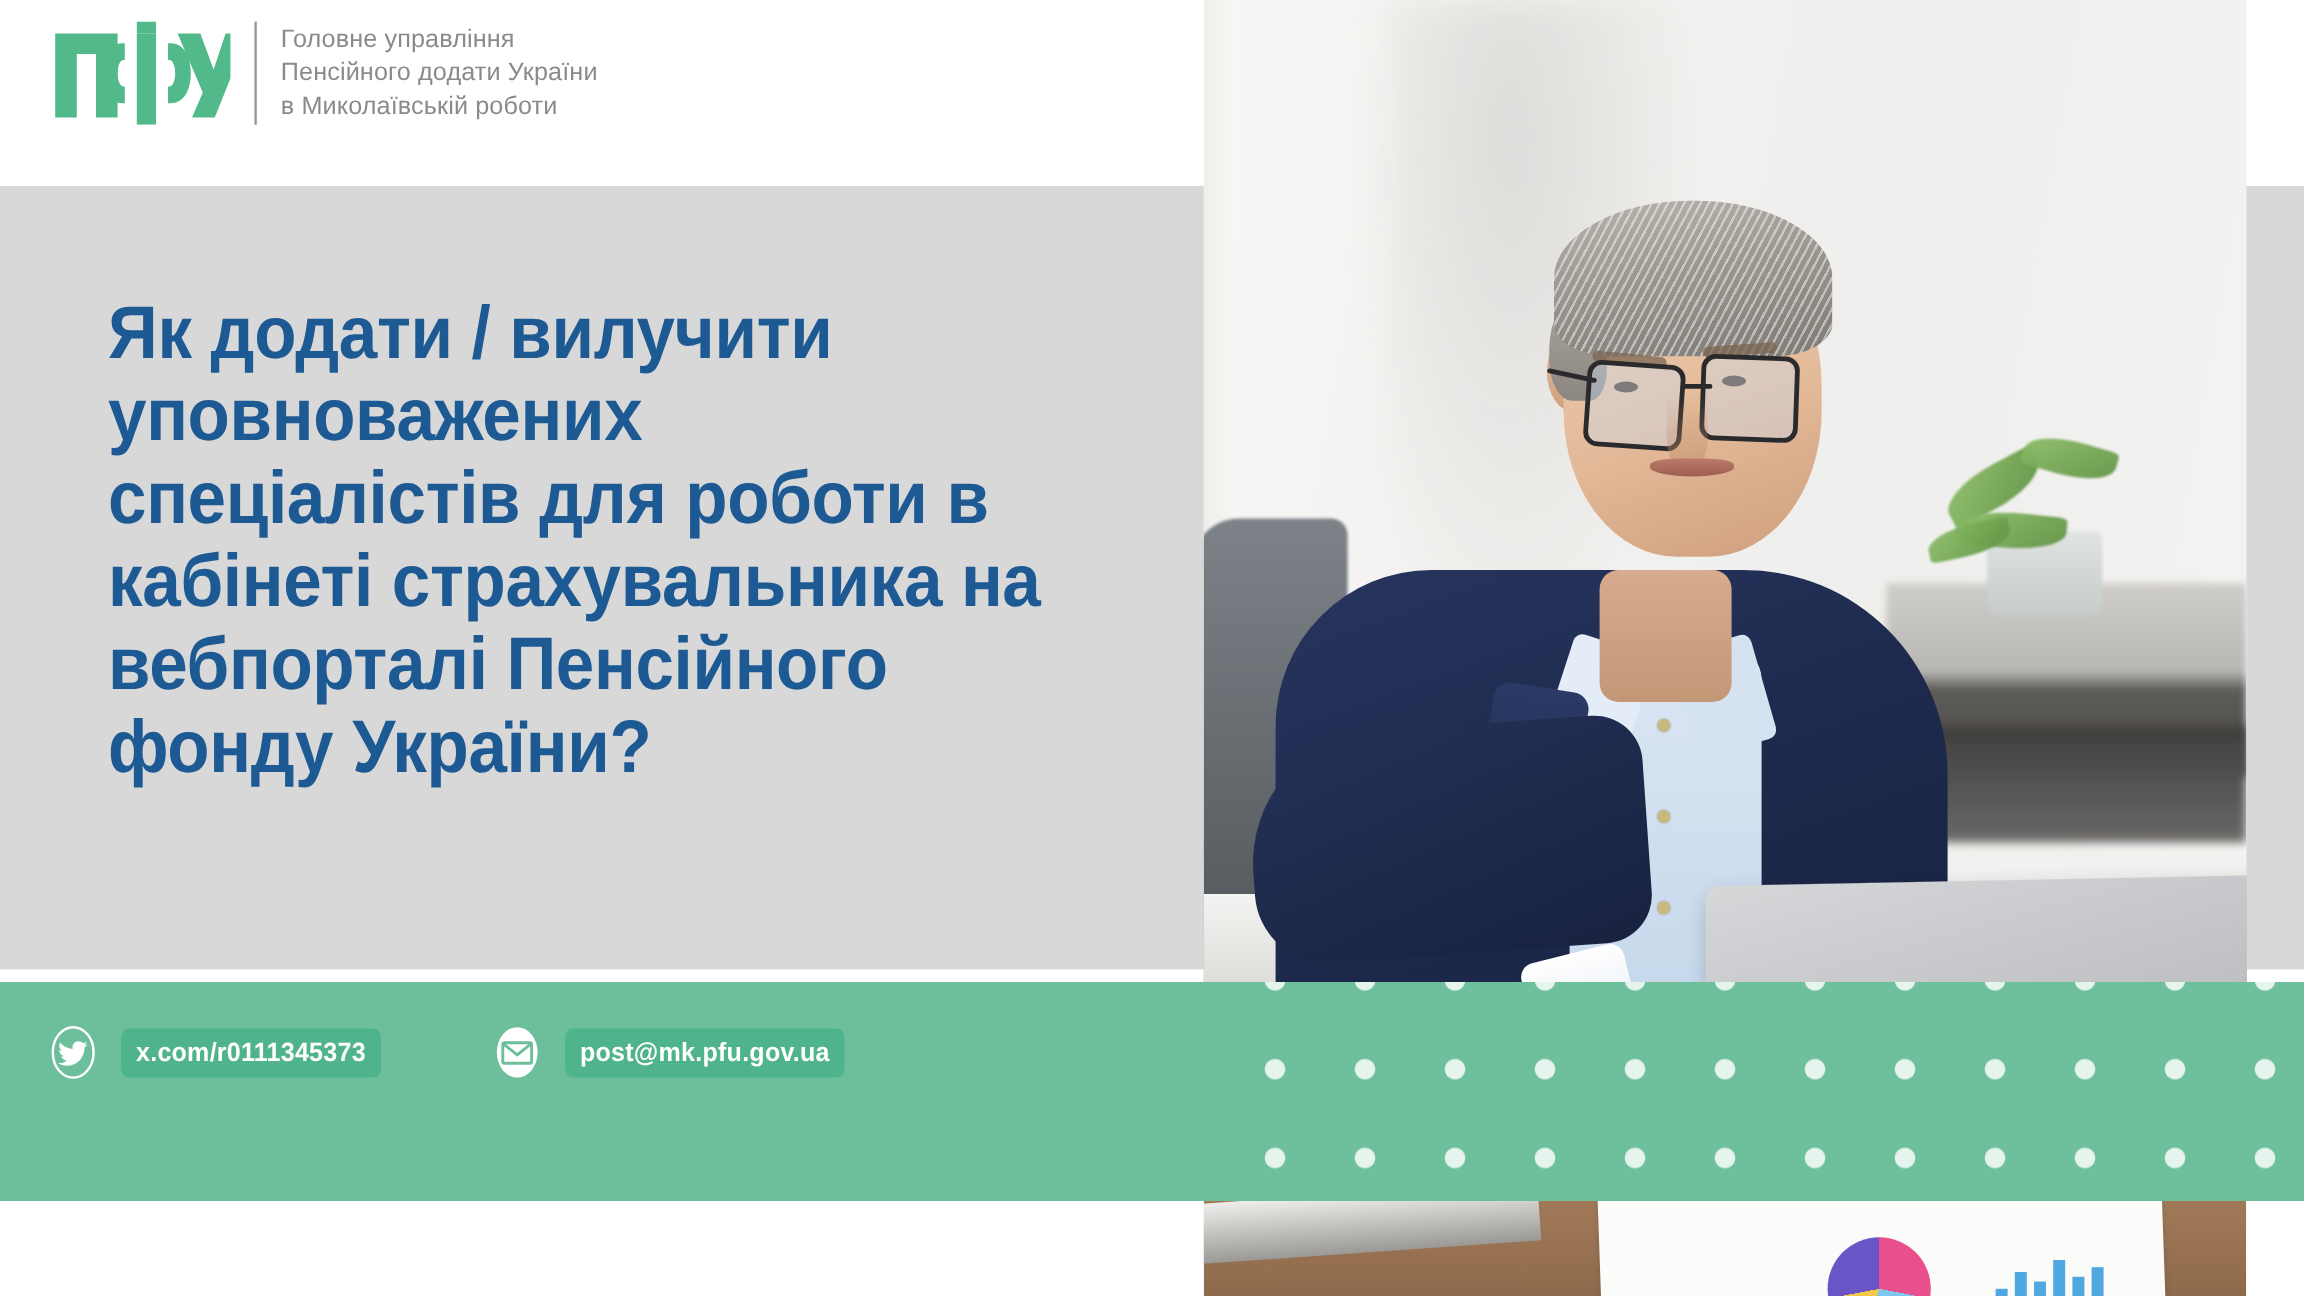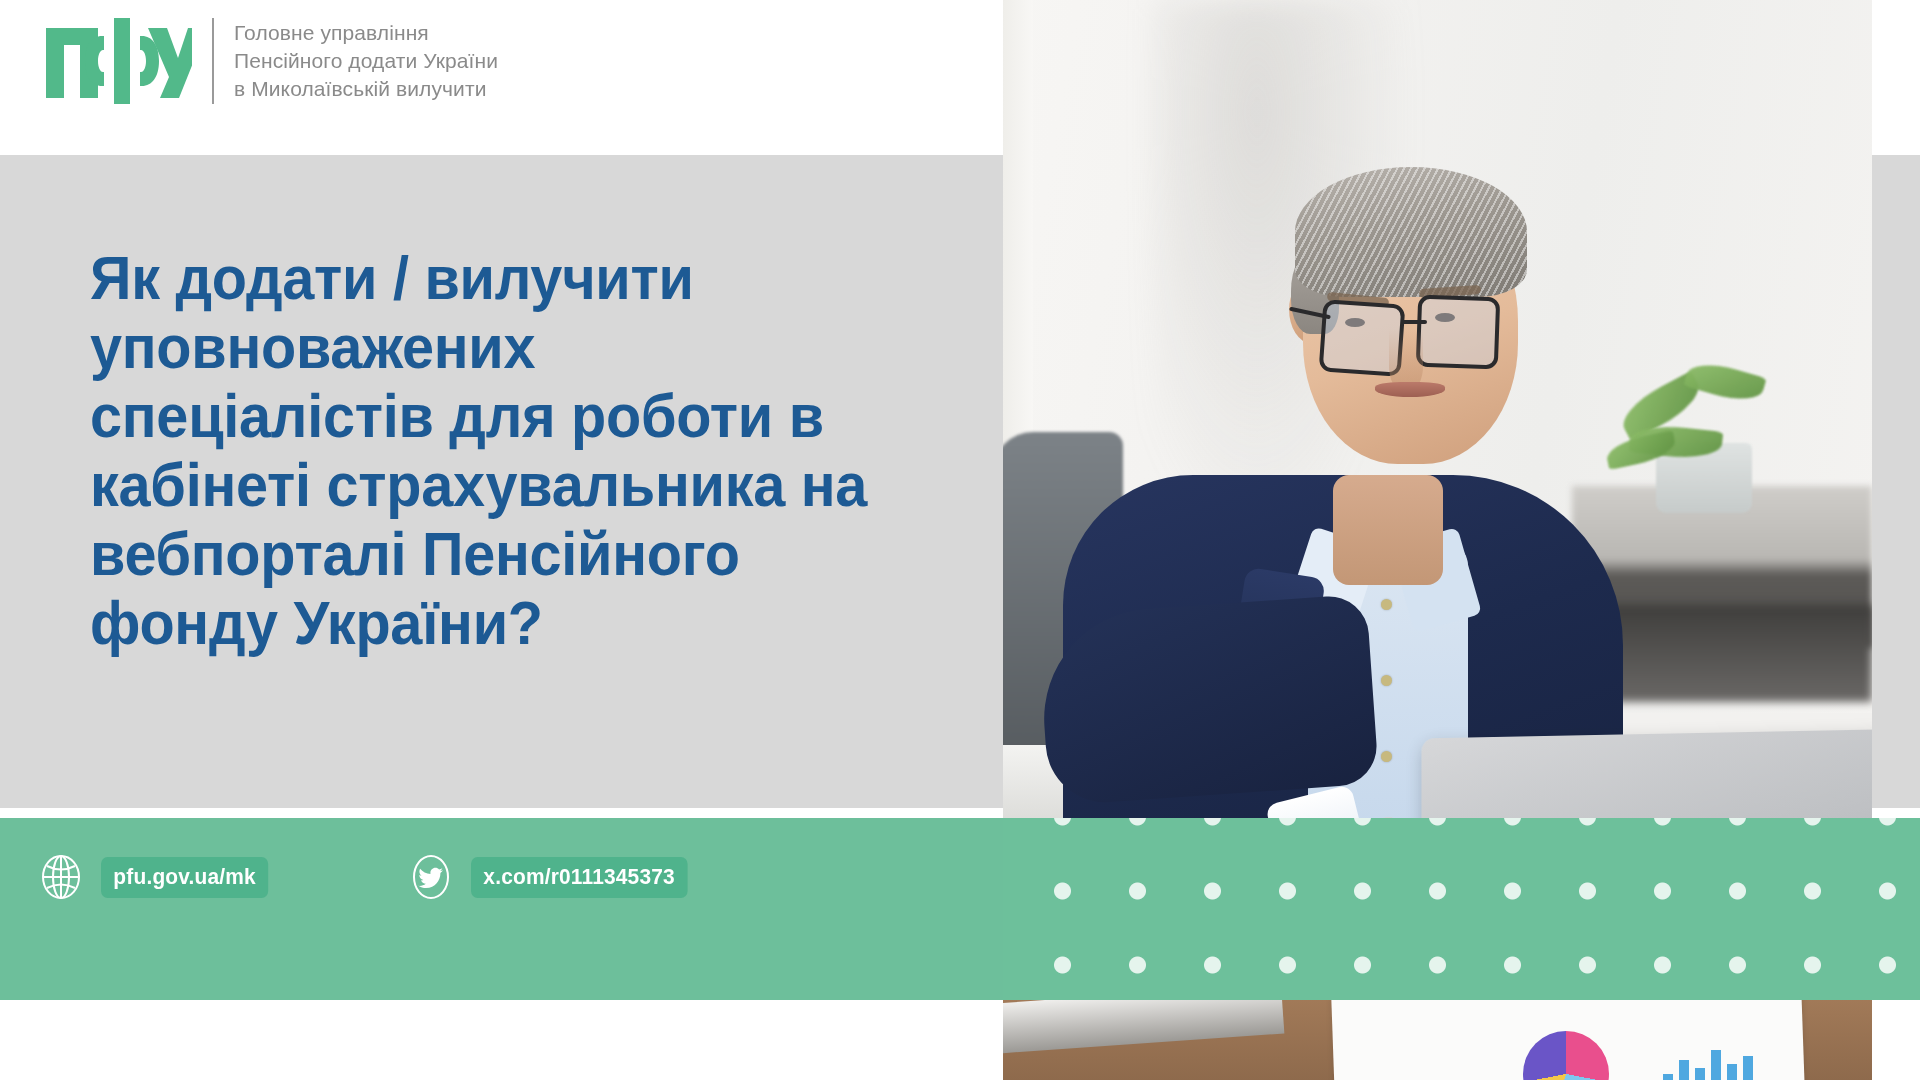--- a/index.html
+++ b/index.html
@@ -345,63 +345,60 @@
           <path d="M58 18 c-10 0 -17 9 -17 25 c0 16 7 25 17 25 h2 v-14 h-1 c-3 0 -5 -5 -5 -11 c0 -6 2 -11 5 -11 h1 v-14 z"></path>
           <path d="M98 18 c10 0 17 9 17 25 c0 16 -7 25 -17 25 h-2 v-14 h1 c3 0 5 -5 5 -11 c0 -6 -2 -11 -5 -11 h-1 v-14 z"></path>
 
           <path d="M104 10 h19 l11 30 l10 -30 h19 l-28 70 h-19 l9 -21 z"></path>
         </g>
       </svg>
       <div class="logo-rule"></div>
       <div class="logo-text">
         <span>Головне управління</span>
         <span>Пенсійного додати України</span>
-        <span>в Миколаївській вилучити</span>
+        <span>в Миколаївській роботи</span>
       </div>
     </div>
   </div>
 
   <div class="gray-panel"></div>
   <div class="gray-right"></div>
   <div class="headline">Як додати / вилучити уповноважених спеціалістів для роботи в кабінеті страхувальника на вебпорталі Пенсійного фонду України?</div>
 
   <div class="white-gap"></div>
   <div class="white-gap-right"></div>
 
   <div class="footer">
     <div class="footer-photo-overlay"></div>
     <div class="dots"></div>
 
     <div class="contacts">
 
-      <div class="c-item">
-        <span class="c-icon">
-          <svg width="46" height="46" viewBox="0 0 46 46" aria-hidden="true">
-            <ellipse cx="23" cy="23" rx="18" ry="21" fill="none" stroke="#ffffff" stroke-width="2"></ellipse>
-            <ellipse cx="23" cy="23" rx="8" ry="21" fill="none" stroke="#ffffff" stroke-width="2"></ellipse>
-            <line x1="5" y1="23" x2="41" y2="23" stroke="#ffffff" stroke-width="2"></line>
-            <path d="M9 12 q14 7 28 0" fill="none" stroke="#ffffff" stroke-width="2"></path>
-            <path d="M9 34 q14 -7 28 0" fill="none" stroke="#ffffff" stroke-width="2"></path>
-            <line x1="23" y1="2" x2="23" y2="44" stroke="#ffffff" stroke-width="2"></line>
-          </svg>
-        </span>
-        <span class="c-pill">pfu.gov.ua/mk</span>
-      </div>
 
 
       <div class="c-item">
         <span class="c-icon">
           <svg width="46" height="46" viewBox="0 0 46 46" aria-hidden="true">
             <ellipse cx="23" cy="23" rx="17" ry="21" fill="none" stroke="#ffffff" stroke-width="2"></ellipse>
             <path d="M35 16.2 c-.9 .4 -1.9 .7 -2.9 .8 c1 -.6 1.8 -1.6 2.2 -2.8 c-1 .6 -2.1 1 -3.2 1.2 c-.9 -1 -2.2 -1.6 -3.7 -1.6 c-2.8 0 -5 2.3 -5 5.1 c0 .4 0 .8 .1 1.2 c-4.2 -.2 -7.9 -2.2 -10.4 -5.3 c-.4 .8 -.7 1.6 -.7 2.6 c0 1.8 .9 3.3 2.2 4.2 c-.8 0 -1.6 -.2 -2.3 -.6 v.1 c0 2.5 1.7 4.5 4 5 c-.4 .1 -.8 .2 -1.3 .2 c-.3 0 -.6 0 -.9 -.1 c.6 2 2.5 3.5 4.7 3.5 c-1.7 1.4 -3.9 2.2 -6.2 2.2 c-.4 0 -.8 0 -1.2 -.1 c2.2 1.4 4.9 2.3 7.7 2.3 c9.2 0 14.3 -7.8 14.3 -14.5 v-.7 c1 -.7 1.8 -1.6 2.6 -2.7 z" fill="#ffffff"></path>
           </svg>
         </span>
         <span class="c-pill">x.com/r0111345373</span>
       </div>
 
+      <div class="c-item">
+        <span class="c-icon">
+          <svg width="46" height="46" viewBox="0 0 46 46" aria-hidden="true">
+            <ellipse cx="23" cy="23" rx="17" ry="21" fill="#ffffff"></ellipse>
+            <rect x="11" y="15" width="24" height="17" rx="1.5" fill="none" stroke="#6dbf9b" stroke-width="2.4"></rect>
+            <path d="M11.8 16.2 L23 25 L34.2 16.2" fill="none" stroke="#6dbf9b" stroke-width="2.4"></path>
+          </svg>
+        </span>
+        <span class="c-pill">post@mk.pfu.gov.ua</span>
+      </div>
 
     </div>
   </div>
 
   <div class="white-strip-bottom"></div>
   <div class="white-strip-right"></div>
 
 </div>
 
 </body></html>

